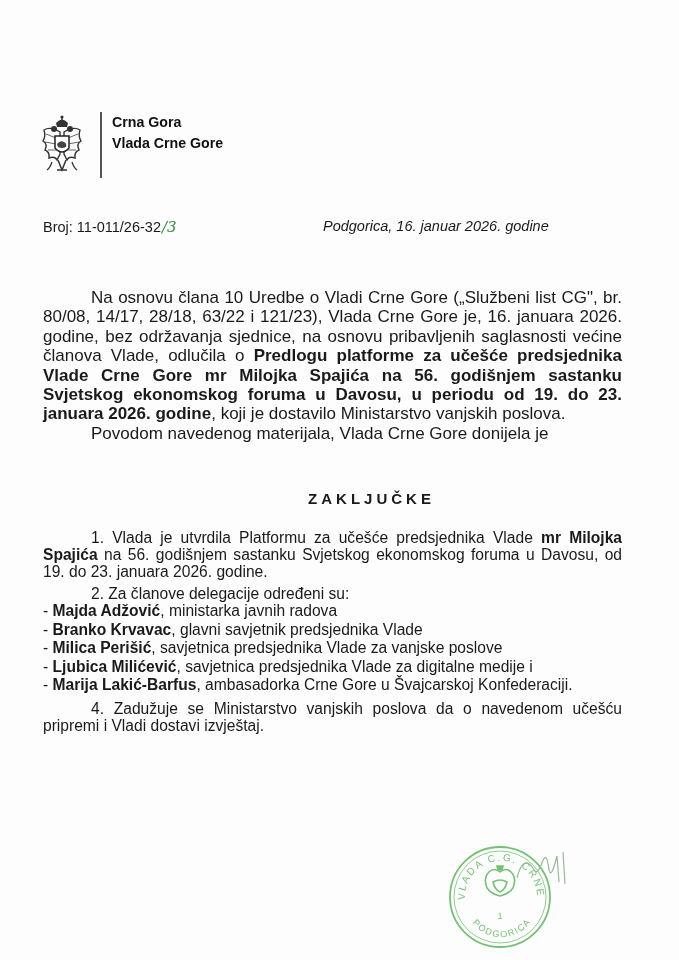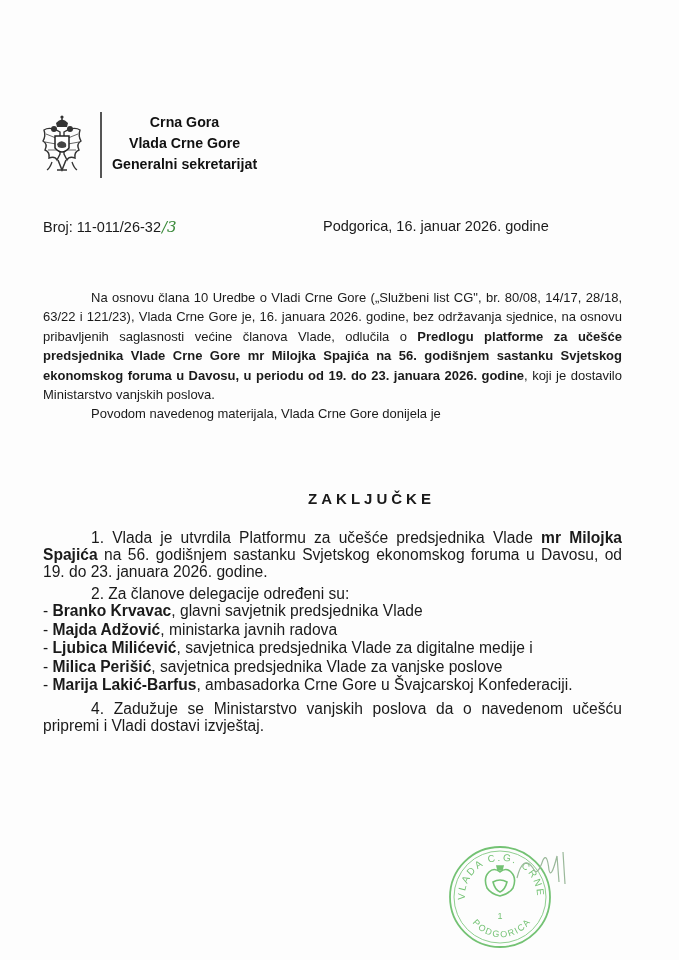--- a/index.html
+++ b/index.html
@@ -1,34 +1,34 @@
 <!DOCTYPE html>
 <html><head>
   <meta charset="utf-8">
   <style>
     html, body { margin: 0; padding: 0; background: #ffffff; }
     body { width: 679px; height: 960px; position: relative; overflow: hidden;
            font-family: "Liberation Sans", sans-serif; color: #1a1a1a; }
     .page { position: absolute; left: 0; top: 0; width: 679px; height: 960px; background: #fdfdfd; }
 
     
-    .header { position: absolute; left: 40px; top: 112px; height: 72px; display: flex; align-items: flex-start; text-align: center; }
+    .header { position: absolute; left: 40px; top: 112px; height: 72px; display: flex; align-items: flex-start; }
     .coa { width: 44px; height: 64px; margin-top: 2px; }
     .header-divider { width: 2px; height: 66px; background: #555; margin-left: 16px; margin-right: 10px; }
     .header-lines { display: flex; flex-direction: column; }
     .header-line { font-weight: bold; font-size: 14.2px; line-height: 21px; color: #111; }
 
     
     .refline { position: absolute; left: 43px; top: 218px; width: 580px; font-size: 14.5px; color: #1a1a1a; }
     .ref { position: absolute; left: 0; top: 0; }
     .ref-mark { color: #3a8a3a; font-style: italic; font-family: "DejaVu Serif", serif; font-size: 15px; margin-left: 1px; }
-    .date { position: absolute; left: 280px; top: 0; white-space: nowrap; }
+    .date { position: absolute; left: 280px; top: 0; white-space: nowrap; font-style: italic; }
 
     
-    .body-text { position: absolute; left: 43px; top: 288px; width: 579px; font-size: 13px; line-height: 19.4px; }
+    .body-text { position: absolute; left: 43px; top: 288px; width: 579px; font-size: 17px; line-height: 19.4px; }
     .para { text-align: justify; margin: 0; }
     .indent { text-indent: 48px; }
     .para.tight-left { text-align: justify; text-align-last: left; }
     b { font-weight: bold; }
 
     .title { position: absolute; left: 0; width: 679px; top: 490px; text-align: center; font-weight: bold;
              letter-spacing: 4px; font-size: 15px; padding-left: 32px; }
 
     .conclusions { position: absolute; left: 43px; top: 512px; width: 579px; font-size: 15.6px; line-height: 17px; }
     .dash-item { margin: 0; padding-left: 0; white-space: nowrap; }
@@ -66,44 +66,43 @@
       <path d="M17 30 Q20 26 24 28 Q27 29 26 33 Q22 35 18 33 Z" fill="#444"></path>
 
       <path d="M18 46 L22 56 L26 46" fill="none" stroke="#333" stroke-width="1.5"></path>
       <path d="M12 48 Q10 54 7 56 M32 48 Q34 54 37 56" stroke="#333" stroke-width="1.3" fill="none"></path>
       <path d="M17 56 L27 56" stroke="#333" stroke-width="1.5"></path>
     </svg>
     <div class="header-divider"></div>
     <div class="header-lines">
       <span class="header-line">Crna Gora</span>
       <span class="header-line">Vlada Crne Gore</span>
-      <span class="header-line">Generalni sekretarijat</span>
     </div>
   </div>
 
   <div class="refline">
     <span class="ref"><span>Broj: 11-011/26-32</span><span class="ref-mark">/3</span></span>
     <span class="date">Podgorica, 16. januar 2026. godine</span>
   </div>
 
   <div class="body-text">
     <p class="para indent tight-left"><span>Na osnovu člana 10 Uredbe o Vladi Crne Gore („Službeni list CG", br. 80/08, 14/17, 28/18, 63/22 i 121/23), Vlada Crne Gore je, 16. januara 2026. godine, bez održavanja sjednice, na osnovu pribavljenih saglasnosti većine članova Vlade, odlučila o </span><b>Predlogu platforme za učešće predsjednika Vlade Crne Gore mr Milojka Spajića na 56. godišnjem sastanku Svjetskog ekonomskog foruma u Davosu, u periodu od 19. do 23. januara 2026. godine</b><span>, koji je dostavilo Ministarstvo vanjskih poslova.</span></p>
     <p class="para indent">Povodom navedenog materijala, Vlada Crne Gore donijela je</p>
   </div>
 
   <div class="title">ZAKLJUČKE</div>
 
   <div class="conclusions">
     <p class="para indent tight-left" style="margin-top:17px;"><span>1. Vlada je utvrdila Platformu za učešće predsjednika Vlade </span><b>mr Milojka Spajića</b><span> na 56. godišnjem sastanku Svjetskog ekonomskog foruma u Davosu, od 19. do 23. januara 2026. godine.</span></p>
     <p class="para indent" style="margin-top:5px;">2. Za članove delegacije određeni su:</p>
     <div>
+      <p class="dash-item"><span>- </span><b>Majda Adžović</b><span>, ministarka javnih radova</span></p>
       <p class="dash-item"><span>- </span><b>Branko Krvavac</b><span>, glavni savjetnik predsjednika Vlade</span></p>
-      <p class="dash-item"><span>- </span><b>Majda Adžović</b><span>, ministarka javnih radova</span></p>
+      <p class="dash-item"><span>- </span><b>Milica Perišić</b><span>, savjetnica predsjednika Vlade za vanjske poslove</span></p>
       <p class="dash-item"><span>- </span><b>Ljubica Milićević</b><span>, savjetnica predsjednika Vlade za digitalne medije i</span></p>
-      <p class="dash-item"><span>- </span><b>Milica Perišić</b><span>, savjetnica predsjednika Vlade za vanjske poslove</span></p>
       <p class="dash-item"><span>- </span><b>Marija Lakić-Barfus</b><span>, ambasadorka Crne Gore u Švajcarskoj Konfederaciji.</span></p>
     </div>
     <p class="para indent tight-left" style="margin-top:7px;">4. Zadužuje se Ministarstvo vanjskih poslova da o navedenom učešću pripremi i Vladi dostavi izvještaj.</p>
   </div>
 
   <svg class="stamp" viewBox="0 0 110 110">
     <defs>
       <path id="arcTop" d="M20 58 A36 36 0 0 1 92 52"></path>
       <path id="arcBottom" d="M22 70 A36 36 0 0 0 90 72"></path>
     </defs>

